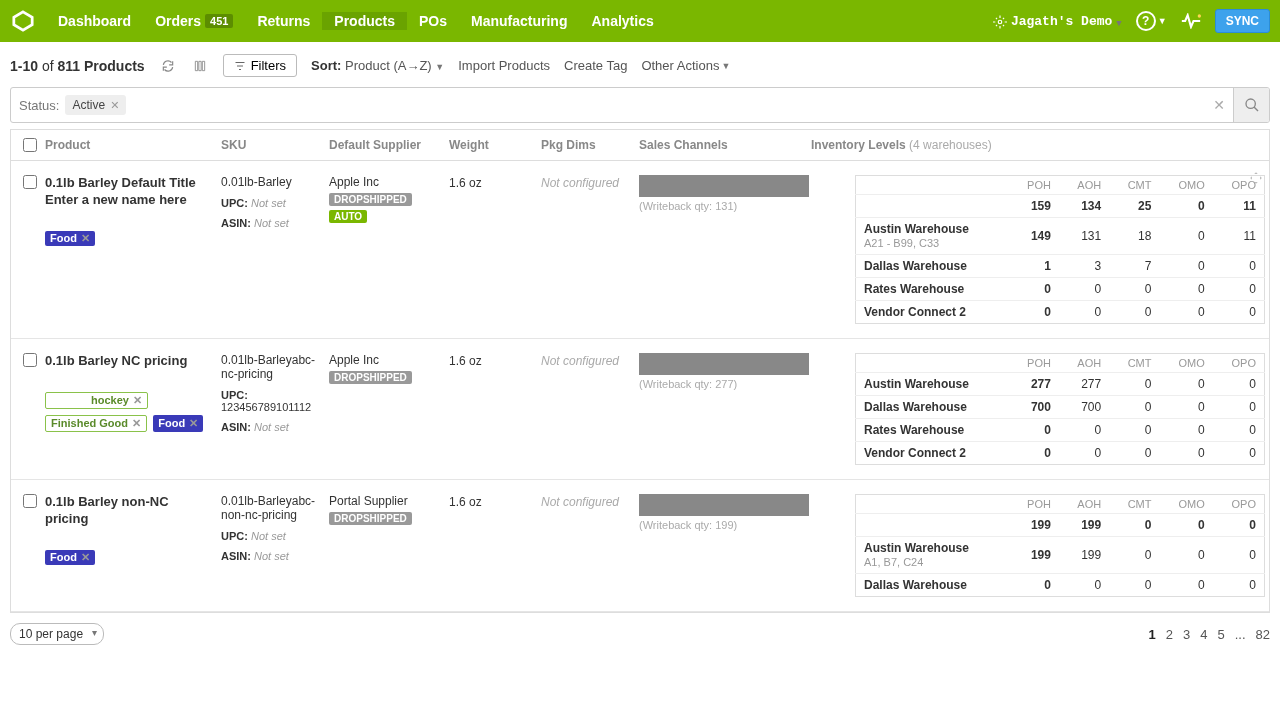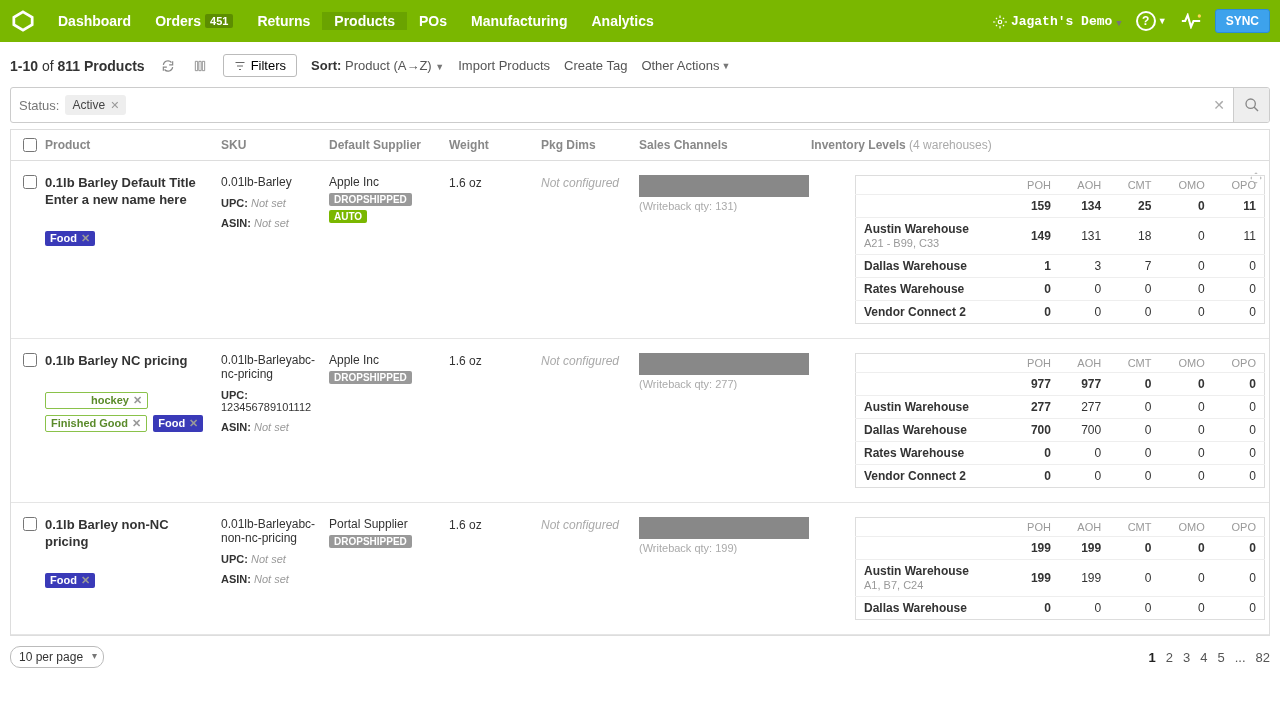--- a/index.html
+++ b/index.html
@@ -309,28 +309,20 @@
           <table class="inv-tbl">
             <tbody>
               <tr>
                 <th></th>
                 <th>POH</th>
                 <th>AOH</th>
                 <th>CMT</th>
                 <th>OMO</th>
                 <th>OPO</th>
               </tr>
-              <tr class="tot">
-                <td></td>
-                <td>977</td>
-                <td>977</td>
-                <td>0</td>
-                <td>0</td>
-                <td>0</td>
-              </tr>
               <tr>
                 <td class="whname">Austin Warehouse</td>
                 <td style="font-weight:700">277</td>
                 <td>277</td>
                 <td>0</td>
                 <td>0</td>
                 <td>0</td>
               </tr>
               <tr>
                 <td class="whname">Dallas Warehouse</td>

